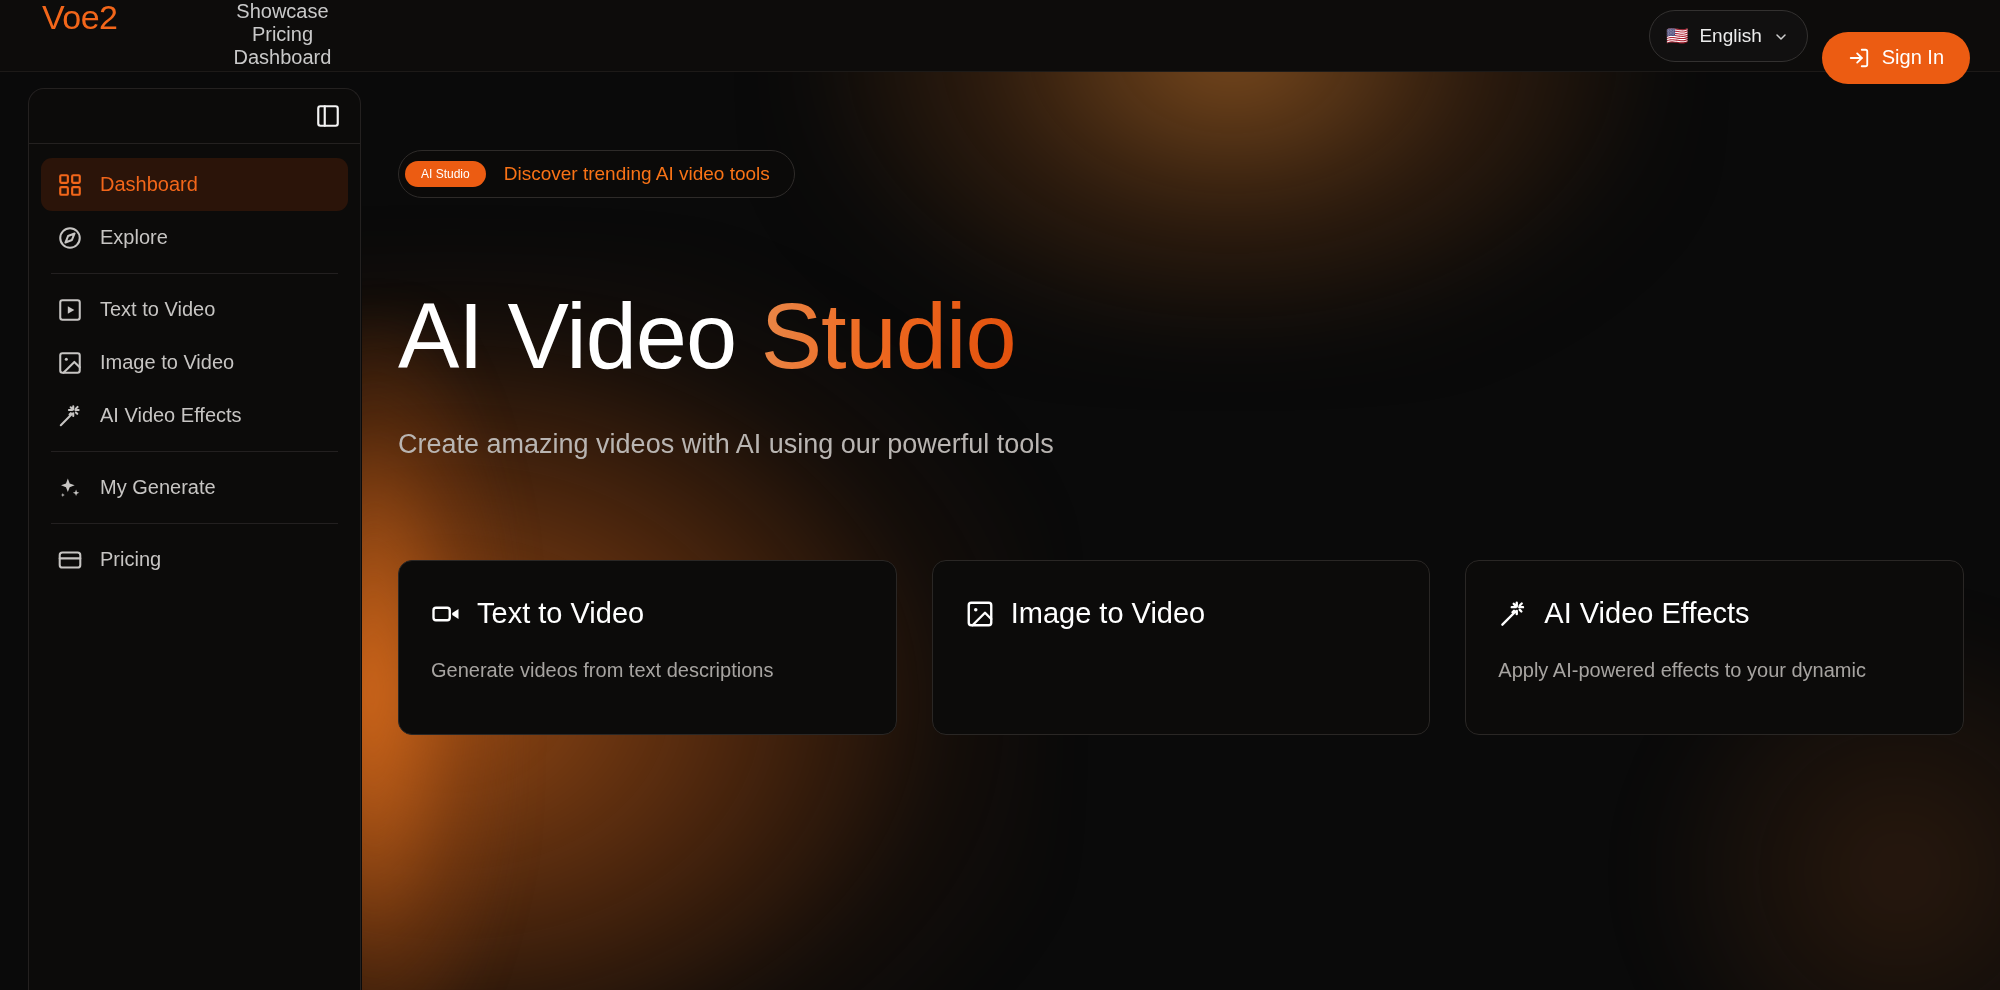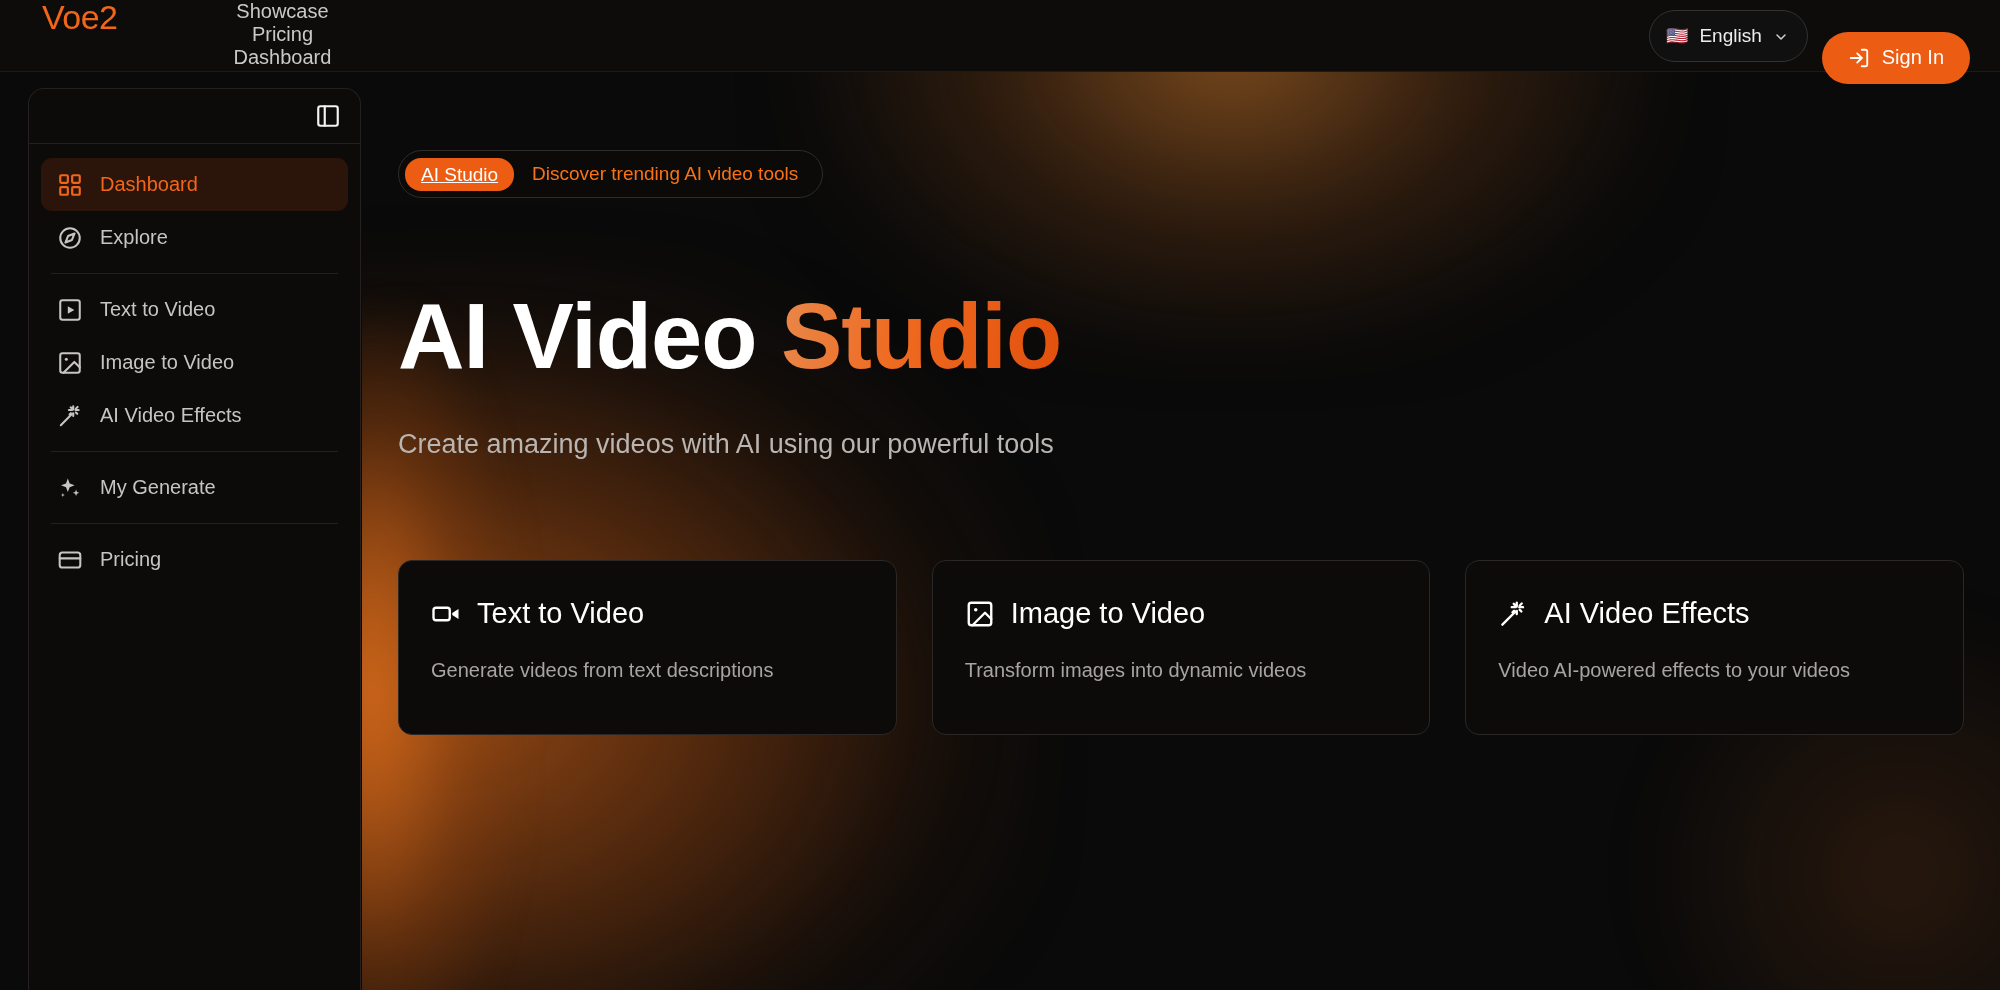--- a/index.html
+++ b/index.html
@@ -107,29 +107,28 @@
   }
   .badge{
     position:absolute;left:36px;top:78px;
     display:inline-flex;align-items:center;gap:0;
     height:48px;padding:0 24px 0 6px;
     border:1px solid #2e2b29;border-radius:24px;
     background:rgba(12,11,10,0.55);
   }
   .badge-pill{
     background:#ec5c12;color:#fff;border-radius:16px;
-    font-size:19px;padding:7px 16px;line-height:1;
+    font-size:12px;padding:7px 16px;line-height:1;
     white-space:nowrap;
-    text-decoration:underline;
   }
   .badge-text{font-size:19px;color:#f97316;margin-left:18px;white-space:nowrap;}
 
   .hero-title{
     position:absolute;left:36px;top:218px;
-    font-size:92px;font-weight:700;letter-spacing:-1px;line-height:1;
+    font-size:92px;font-weight:400;letter-spacing:-1px;line-height:1;
     white-space:nowrap;
   }
   .hero-title .w{color:#ffffff;}
   .hero-title .o{
     background:linear-gradient(100deg,#e8884a 0%,#ef6a21 42%,#e2500c 100%);
     -webkit-background-clip:text;background-clip:text;color:transparent;
   }
   .hero-sub{
     position:absolute;left:36px;top:357px;
     font-size:27px;color:#b9b5b2;white-space:nowrap;
@@ -317,31 +316,30 @@
       <div class="card-head">
         <span class="ic">
           <svg width="30" height="30" viewBox="0 0 24 24" fill="none" stroke="#ffffff" stroke-width="1.9" stroke-linecap="round" stroke-linejoin="round">
               <rect x="3" y="3" width="18" height="18" rx="2"></rect>
               <circle cx="8.6" cy="8.6" r="1.4" fill="#ffffff" stroke="none"></circle>
               <path d="M21 16l-5-5L6 21"></path>
             </svg>
         </span>
         <span class="card-title">Image to Video</span>
       </div>
-      <div class="card-desc">Transform images into dynamic videos</div>
     </div>
 
     <div class="card">
       <div class="card-head">
         <span class="ic">
           <svg width="30" height="30" viewBox="0 0 24 24" fill="none" stroke="#ffffff" stroke-width="1.9" stroke-linecap="round" stroke-linejoin="round">
               <line x1="3.5" y1="20.5" x2="14" y2="10"></line>
               <path d="M15 3v3M15 9.5v2.5M11 6.5h3M17 6.5h3M12.6 3.9l1.6 1.6M17.4 8.7l1.3 1.3M19 3.6l-1.6 1.6M12.8 9.4l-1.2 1.2"></path>
             </svg>
         </span>
         <span class="card-title">AI Video Effects</span>
       </div>
-      <div class="card-desc">Video AI-powered effects to your videos</div>
+      <div class="card-desc">Apply AI-powered effects to your dynamic</div>
     </div>
 
   </div>
 
 </div>
 
 </body></html>

